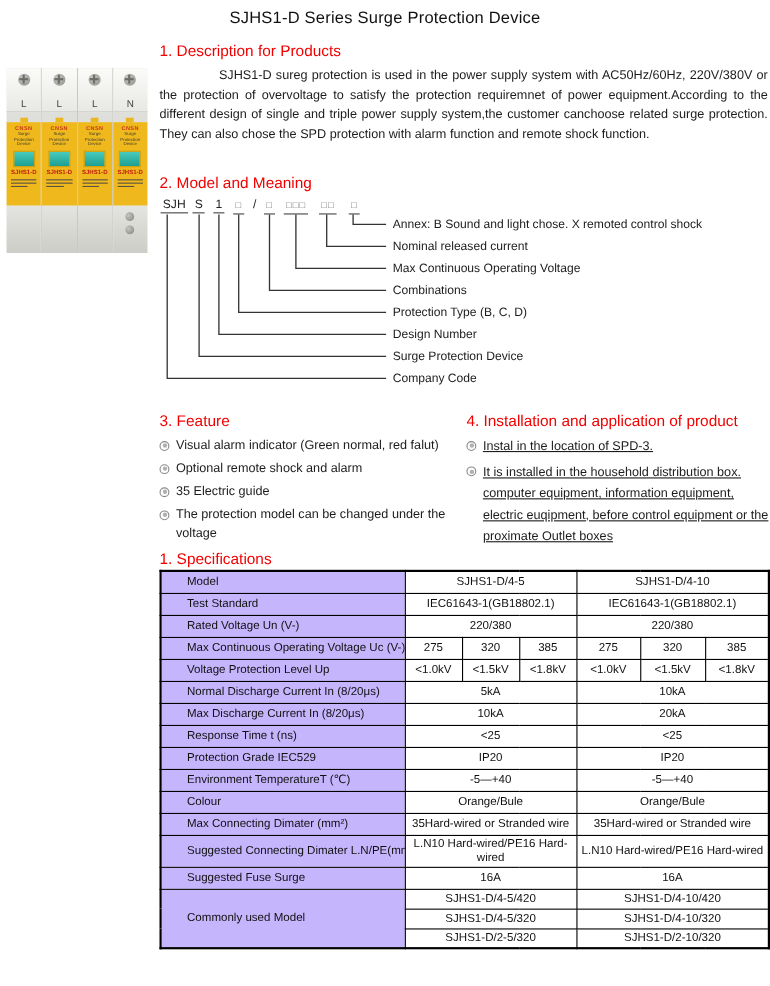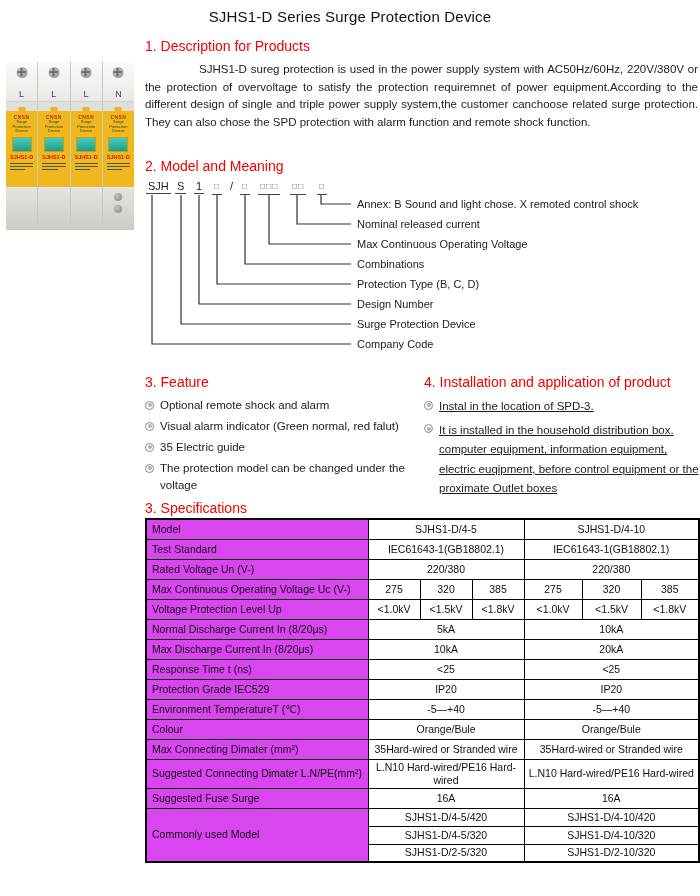--- a/index.html
+++ b/index.html
@@ -66,21 +66,21 @@
     border-radius:50%; }
   .blt::after { content:""; position:absolute; inset:1.5px; border-radius:50%; background:#b0b0b0; }
   .col4 .li { line-height:19.5px;text-decoration:underline; }
 
   
   .sec5-h { position:absolute; left:145px; top:500px; }
   .spec { position:absolute; left:145px; top:518px; width:553px; border-collapse:collapse;
     table-layout:fixed; border:2px solid #000; }
   .spec td { border:1px solid #000; font-size:10.5px; height:20px; padding:1px 2px;
     text-align:center; vertical-align:middle; line-height:13px; color:#111; }
-  .spec td.lb { background:#d946ef; text-align:left; padding-left:5px; white-space:nowrap; overflow:hidden; }
+  .spec td.lb { background:#c4b5fd; text-align:left; padding-left:23px; white-space:nowrap; overflow:hidden; }
   .spec tr.sub td { height:18px; }
 </style>
 </head>
 <body>
 
 <div class="page">
 
   <div class="title">SJHS1-D Series Surge Protection Device</div>
 
   <div class="device">
@@ -188,33 +188,33 @@
     <div class="dg-label" style="top:58px;">Max Continuous Operating Voltage</div>
     <div class="dg-label" style="top:78px;text-align:center;">Combinations</div>
     <div class="dg-label" style="top:98px;">Protection Type (B, C, D)</div>
     <div class="dg-label" style="top:118px;">Design Number</div>
     <div class="dg-label" style="top:138px;">Surge Protection Device</div>
     <div class="dg-label" style="top:158px;">Company Code</div>
   </div>
 
   <div class="col3">
     <div class="h-red col-h">3. Feature</div>
+    <div class="li"><span class="blt"></span><span>Visual alarm indicator (Green normal, red falut)</span></div>
     <div class="li"><span class="blt"></span><span>Optional remote shock and alarm</span></div>
-    <div class="li"><span class="blt"></span><span>Visual alarm indicator (Green normal, red falut)</span></div>
     <div class="li"><span class="blt"></span><span>35 Electric guide</span></div>
     <div class="li"><span class="blt"></span><span>The protection model can be changed under the voltage</span></div>
   </div>
 
   <div class="col4">
     <div class="h-red col-h">4. Installation and application of product</div>
     <div class="li"><span class="blt"></span><span>Instal in the location of SPD-3.</span></div>
     <div class="li"><span class="blt"></span><span>It is installed in the household distribution box. computer equipment, information equipment, electric euqipment, before control equipment or the proximate Outlet boxes</span></div>
   </div>
 
-  <div class="h-red sec5-h">3. Specifications</div>
+  <div class="h-red sec5-h">1. Specifications</div>
 
   <table class="spec">
     <colgroup>
       <col style="width:222px;">
         <col style="width:52px;">
         <col style="width:52px;">
         <col style="width:52px;">
       <col style="width:58px;">
         <col style="width:59px;">
         <col style="width:58px;">

